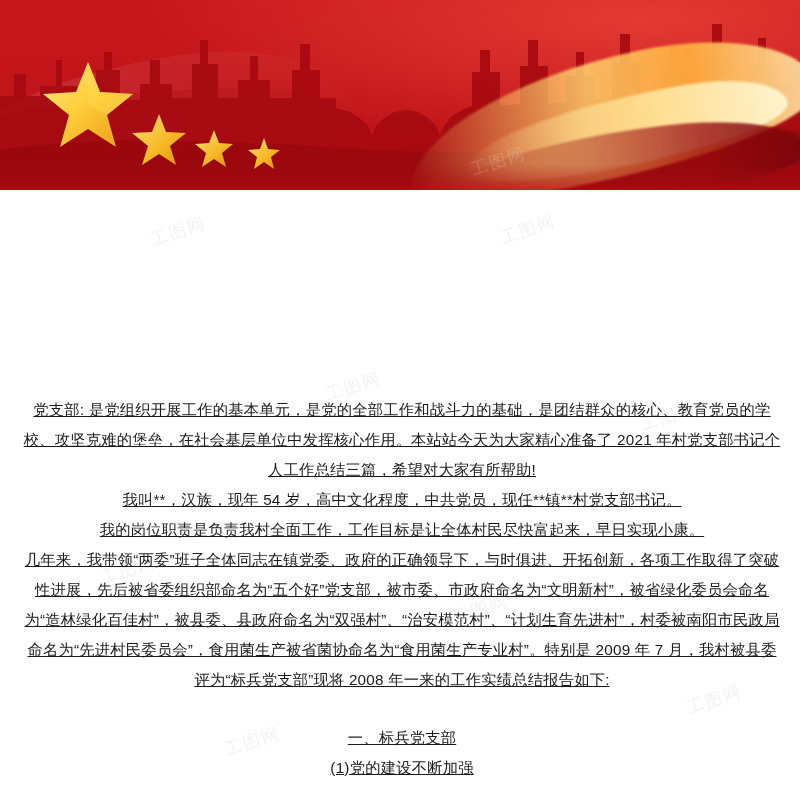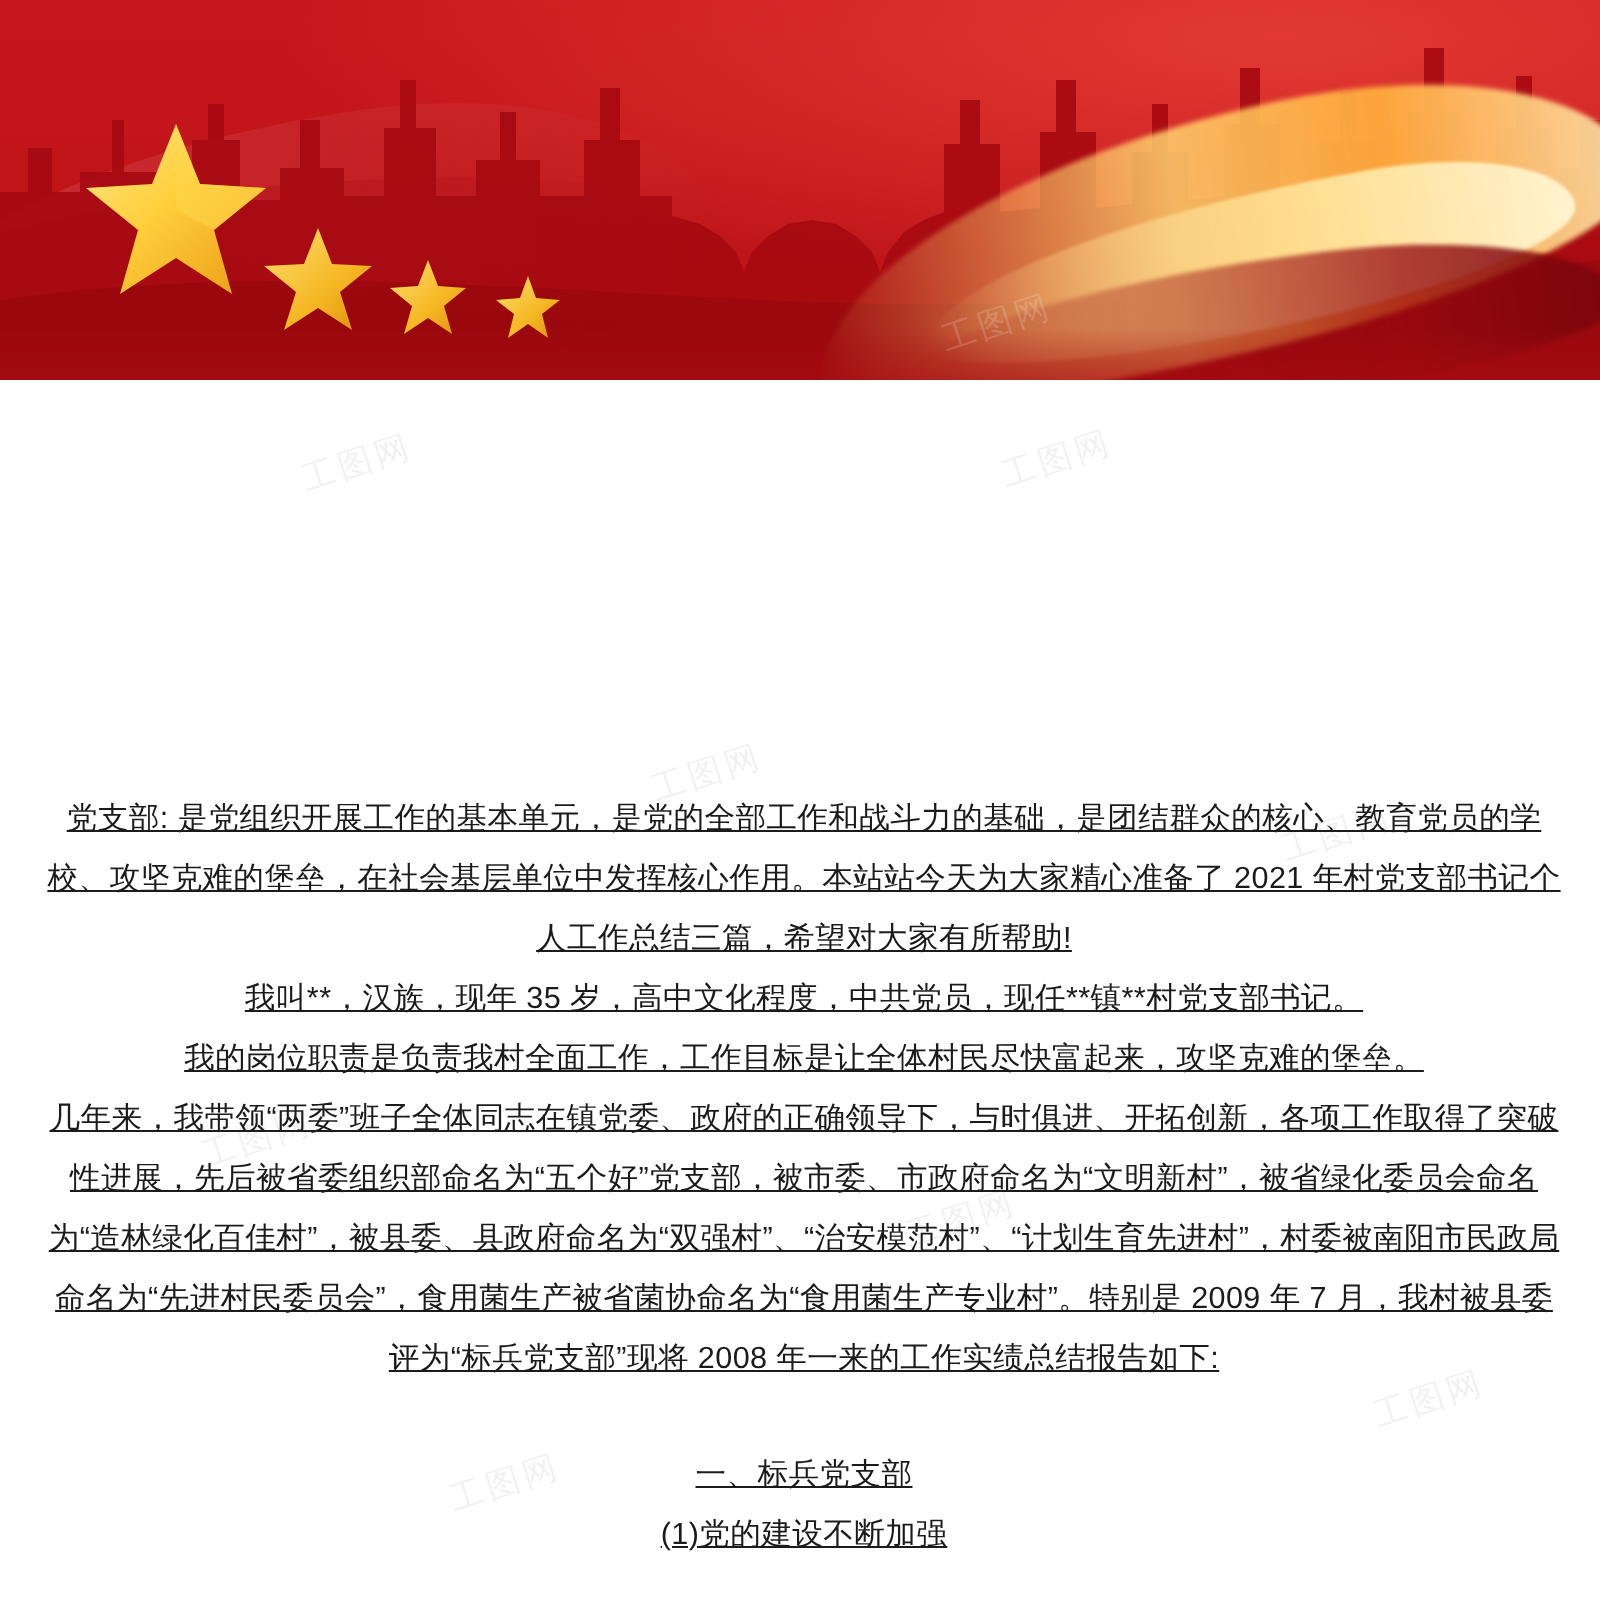--- a/index.html
+++ b/index.html
@@ -228,20 +228,20 @@
   <div class="wm" style="left:500px; top:28px;">工图网</div>
   <div class="wm" style="left:325px; top:185px;">工图网</div>
   <div class="wm" style="left:640px; top:215px;">工图网</div>
   <div class="wm" style="left:100px; top:368px;">工图网</div>
   <div class="wm" style="left:452px; top:408px;">工图网</div>
   <div class="wm" style="left:686px; top:498px;">工图网</div>
   <div class="wm" style="left:224px; top:540px;">工图网</div>
 
   <div class="doc-inner">
     <p class="para">党支部: 是党组织开展工作的基本单元，是党的全部工作和战斗力的基础，是团结群众的核心、教育党员的学校、攻坚克难的堡垒，在社会基层单位中发挥核心作用。本站站今天为大家精心准备了 2021 年村党支部书记个人工作总结三篇，希望对大家有所帮助!</p>
-    <p class="para">我叫**，汉族，现年 35 岁，高中文化程度，中共党员，现任**镇**村党支部书记。</p>
-    <p class="para">我的岗位职责是负责我村全面工作，工作目标是让全体村民尽快富起来，攻坚克难的堡垒。</p>
+    <p class="para">我叫**，汉族，现年 54 岁，高中文化程度，中共党员，现任**镇**村党支部书记。</p>
+    <p class="para">我的岗位职责是负责我村全面工作，工作目标是让全体村民尽快富起来，早日实现小康。</p>
     <p class="para">几年来，我带领“两委”班子全体同志在镇党委、政府的正确领导下，与时俱进、开拓创新，各项工作取得了突破性进展，先后被省委组织部命名为“五个好”党支部，被市委、市政府命名为“文明新村”，被省绿化委员会命名为“造林绿化百佳村”，被县委、县政府命名为“双强村”、“治安模范村”、“计划生育先进村”，村委被南阳市民政局命名为“先进村民委员会”，食用菌生产被省菌协命名为“食用菌生产专业村”。特别是 2009 年 7 月，我村被县委评为“标兵党支部”现将 2008 年一来的工作实绩总结报告如下:</p>
     <div class="section-gap"></div>
     <p class="para">一、标兵党支部</p>
     <p class="para">(1)党的建设不断加强</p>
   </div>
 </div>
 
 </body></html>

